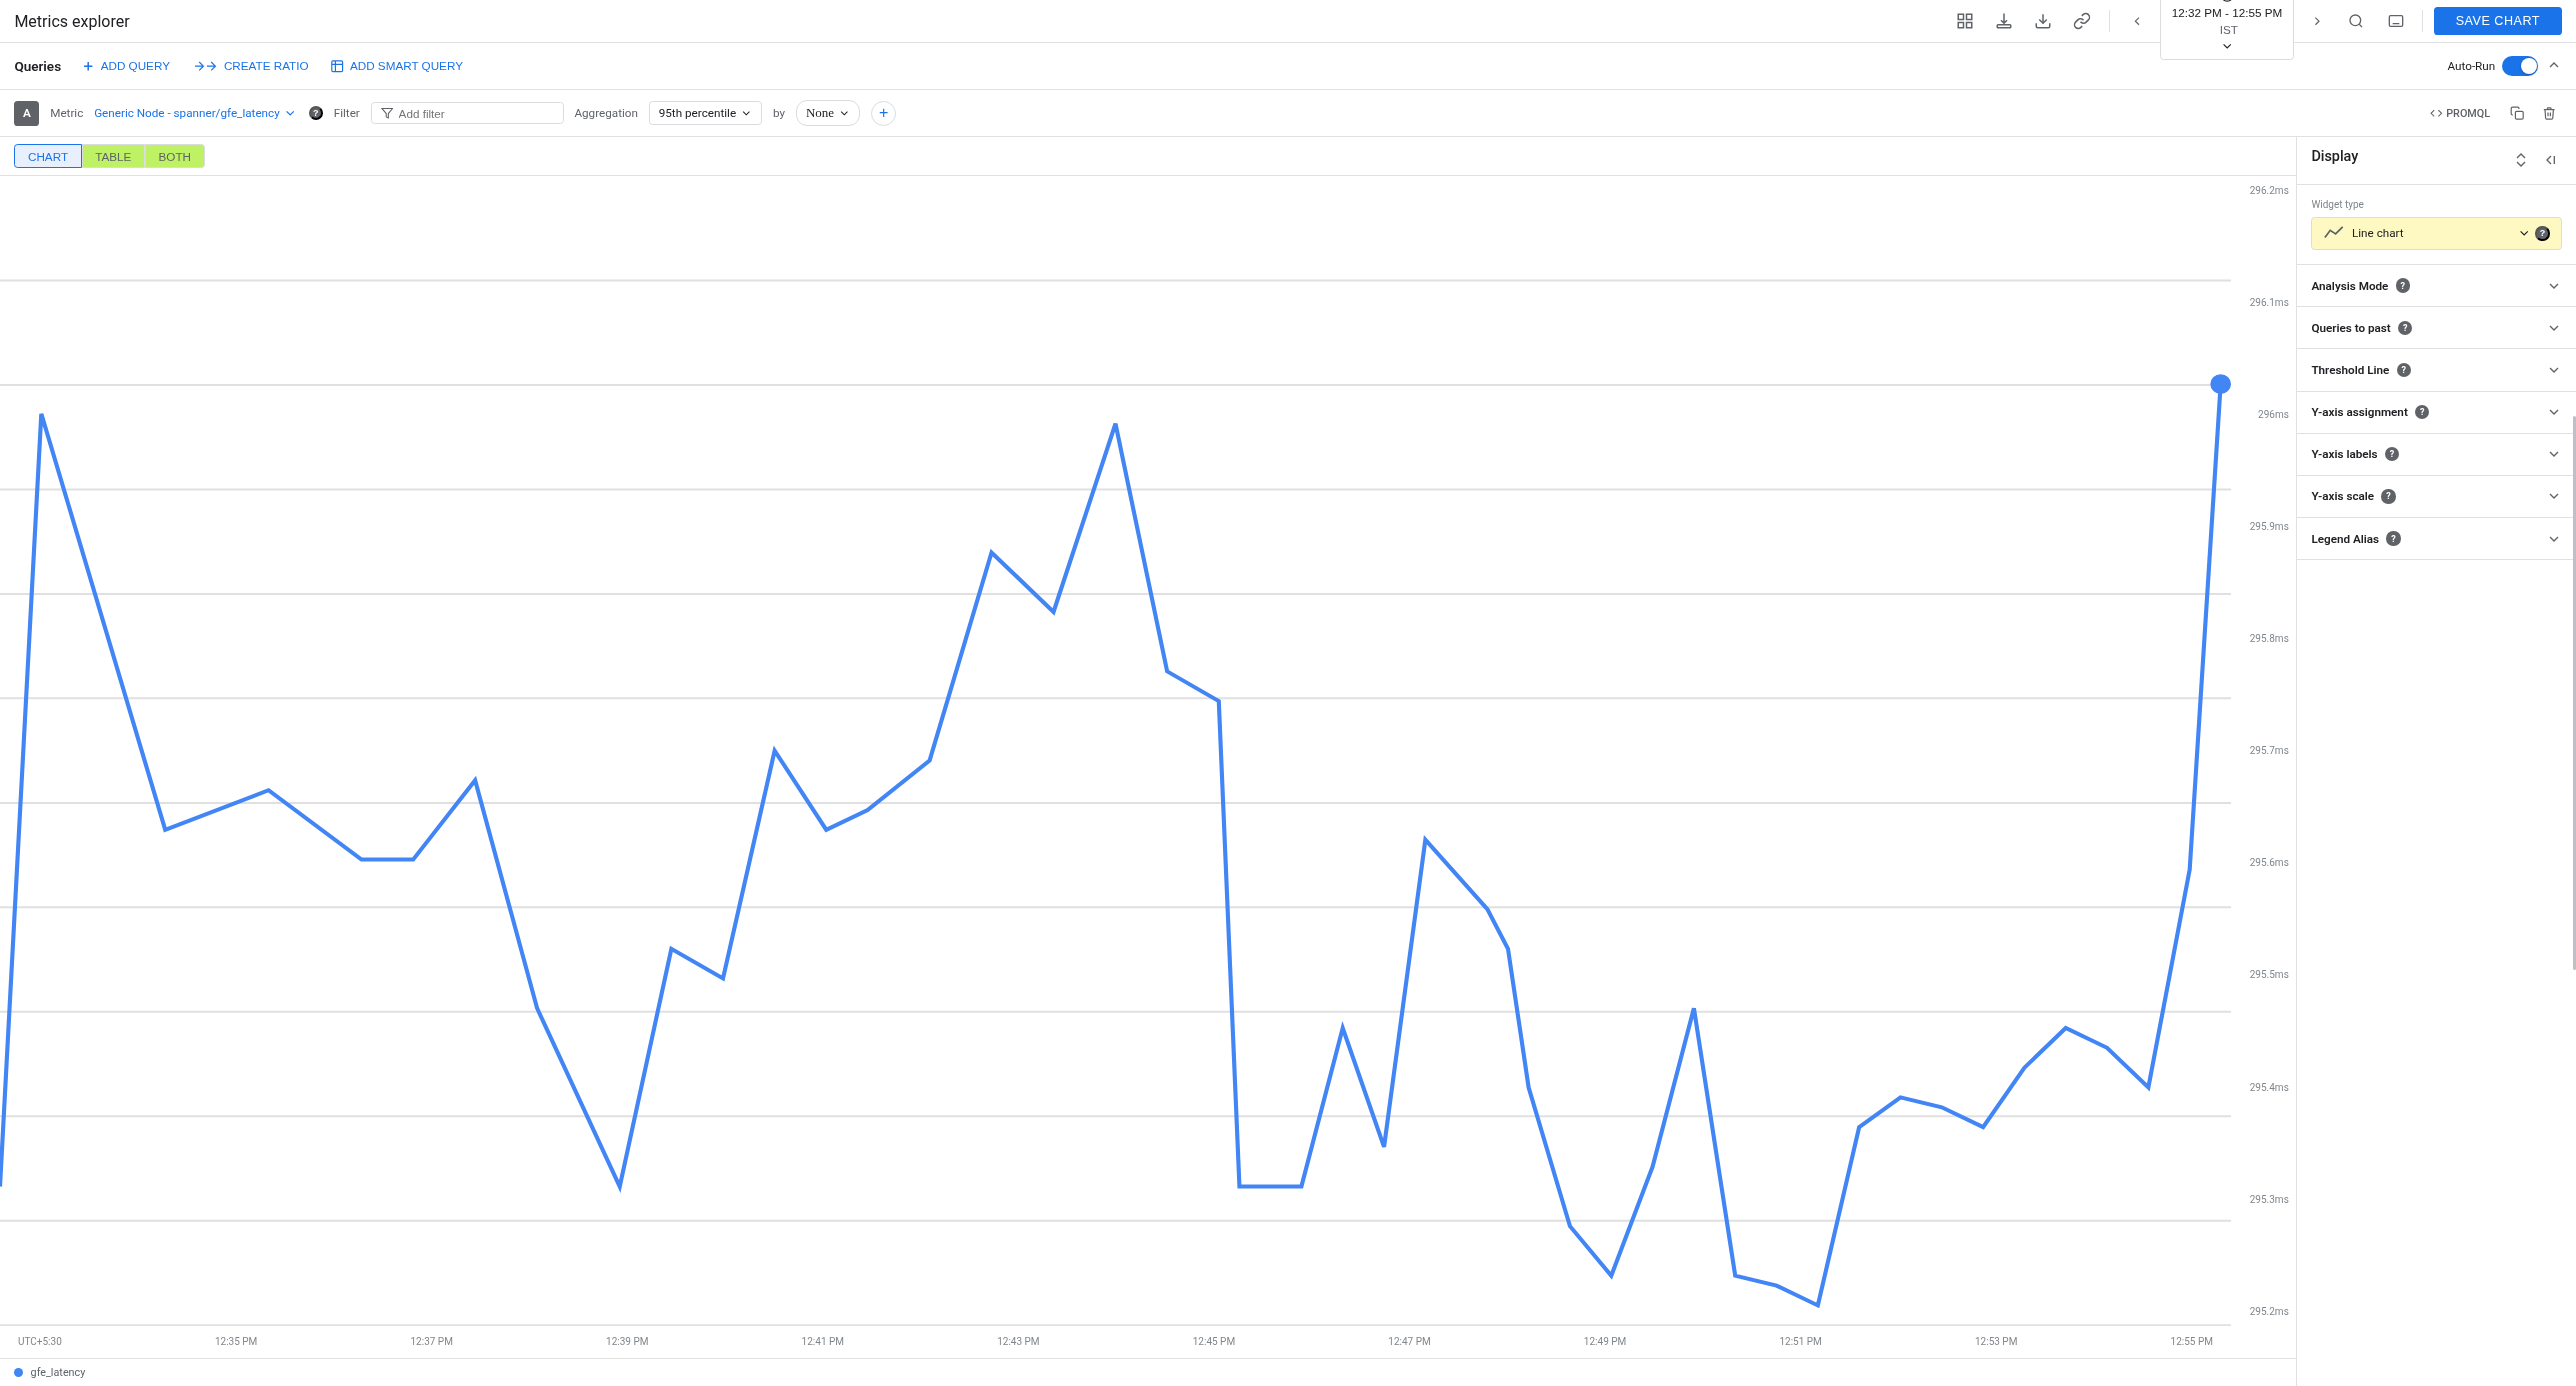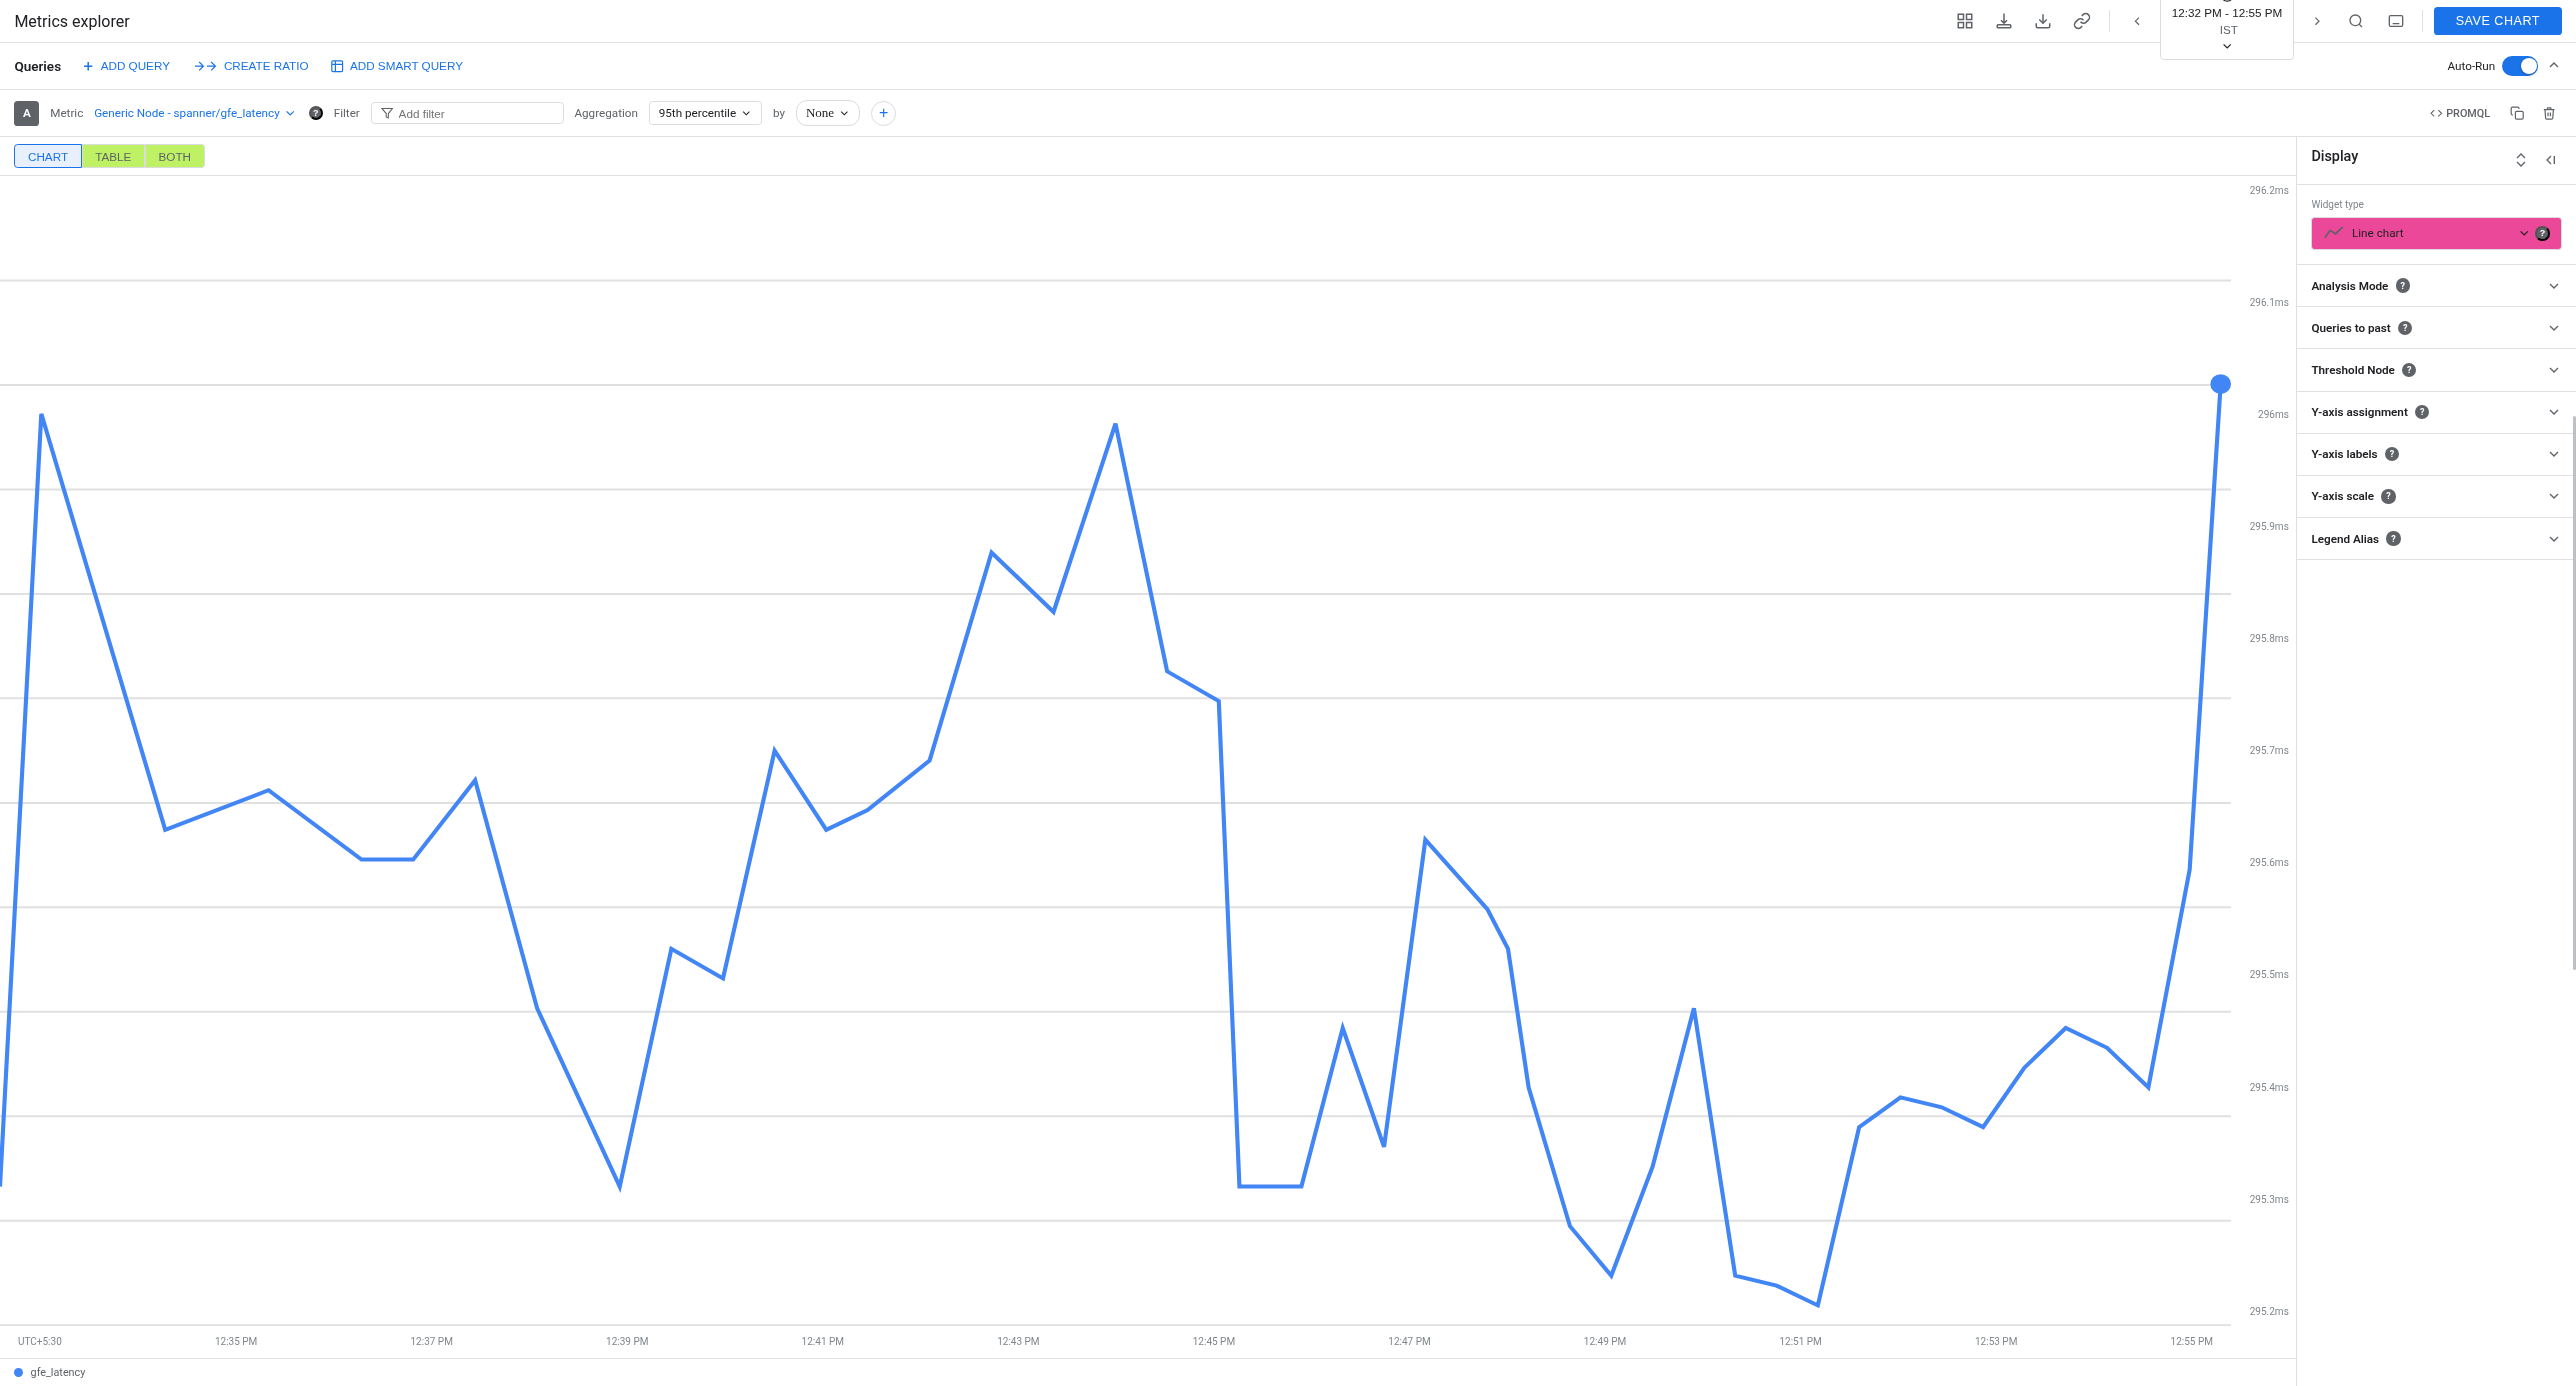--- a/index.html
+++ b/index.html
@@ -178,21 +178,21 @@
       padding: 10.8px 14.4px; border-bottom: 0.9px solid #e0e0e0;
     }
     .display-title { font-size: 14.4px; font-weight: 500; color: #202124; }
     .display-header-icons { display: flex; gap: 3.6px; }
 
     .widget-type-section { padding: 14.4px; border-bottom: 0.9px solid #e0e0e0; }
     .widget-type-label { font-size: 10px; color: #80868b; margin-bottom: 7.2px; }
     .widget-type-select {
       display: flex; align-items: center;
       border: 0.9px solid #dadce0; border-radius: 3.6px; padding: 7.2px 10.8px;
-      cursor: pointer; justify-content: space-between; background: #ec4899;
+      cursor: pointer; justify-content: space-between; background: #fef9c3;
     }
     .widget-type-inner { display: flex; align-items: center; gap: 7.2px; }
     .widget-select-text { font-size: 11.7px; color: #202124; }
     .widget-type-actions { display: flex; align-items: center; gap: 3.6px; }
 
     .display-section {
       border-bottom: 0.9px solid #e0e0e0;
     }
     .section-row {
       display: flex; align-items: center; justify-content: space-between;
@@ -578,21 +578,21 @@
         </div>
         <svg class="chevron-down" width="16" height="16" viewBox="0 0 24 24" fill="none" stroke="currentColor" stroke-width="2">
             <polyline points="6,9 12,15 18,9"></polyline>
           </svg>
       </div>
     </div>
 
     <div class="display-section">
       <div class="section-row">
         <div class="section-left">
-          <span class="section-title">Threshold Node</span>
+          <span class="section-title">Threshold Line</span>
           <span class="help-icon">?</span>
         </div>
         <svg class="chevron-down" width="16" height="16" viewBox="0 0 24 24" fill="none" stroke="currentColor" stroke-width="2">
             <polyline points="6,9 12,15 18,9"></polyline>
           </svg>
       </div>
     </div>
 
     <div class="display-section">
       <div class="section-row">

